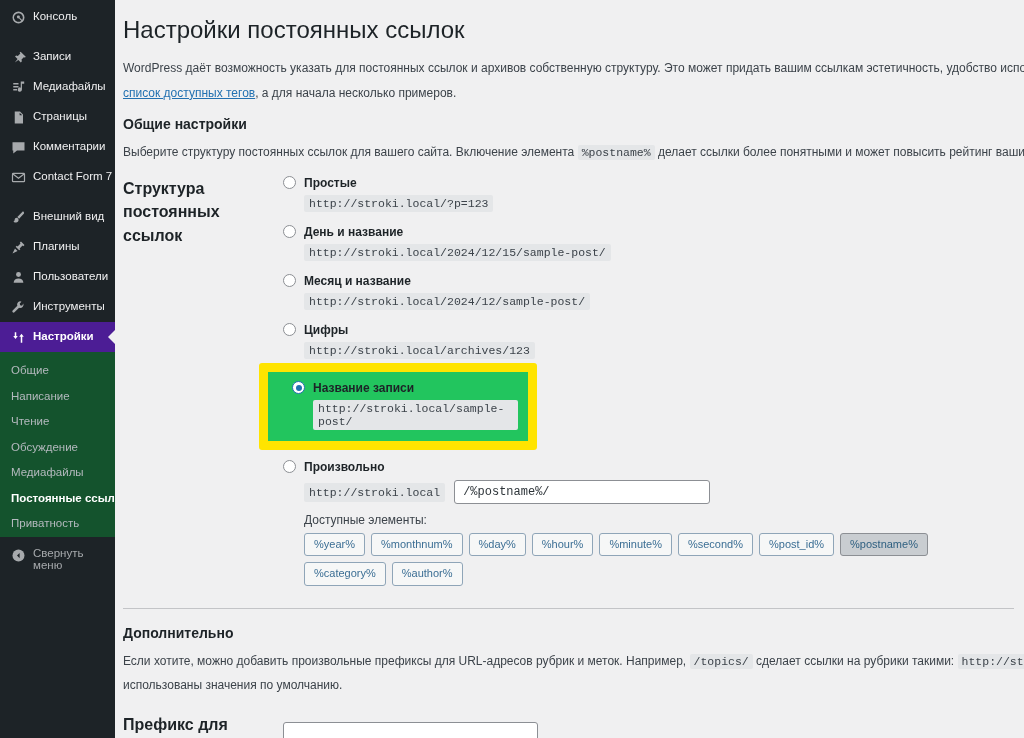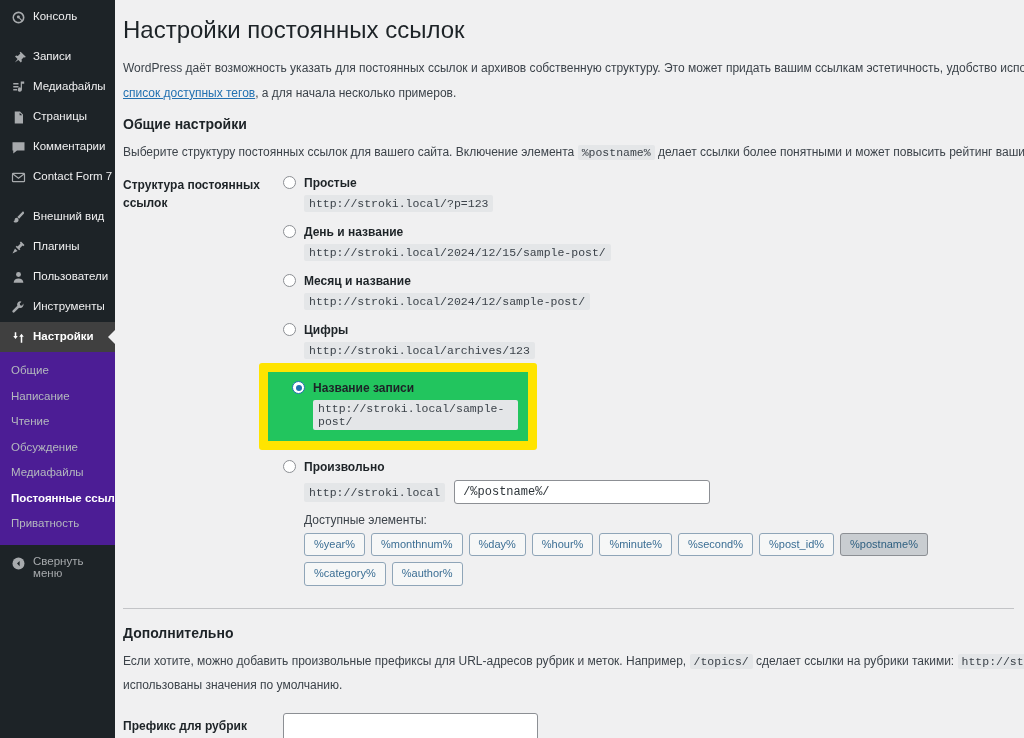--- a/index.html
+++ b/index.html
@@ -45,37 +45,37 @@
     align-items: center;
     justify-content: center;
     margin-right: 6px;
     flex: 0 0 18px;
     color: #a7aaad;
   }
   .menu-item .ico svg { display:block; }
   .menu-item .label { line-height: 1; }
   .menu-sep { height: 10px; }
   .menu-item.active {
-    background: #404040;
+    background: #4c1d95;
     color: #fff;
     font-weight: 600;
   }
   .menu-item.active .ico { color: #fff; }
   .menu-item.active::after {
     content: "";
     position: absolute;
     right: -1px; top: 50%;
     transform: translateY(-50%);
     border-style: solid;
     border-width: 8px 8px 8px 0;
     border-color: transparent #f0f0f1 transparent transparent;
   }
   .submenu {
-    background: #4c1d95;
-    padding: 6px 0 8px 0;
+    background: #14532d;
+    padding: 6px 0 0 0;
   }
   .submenu-item {
     display: block;
     padding: 5px 0 5px 11px;
     font-size: 11.5px;
     color: #b4b9be;
     cursor: pointer;
     line-height: 1.35;
     white-space: nowrap;
   }
@@ -153,21 +153,21 @@
 
   
   .form-row {
     display: flex;
     align-items: flex-start;
     margin-bottom: 0;
   }
   .form-label {
     width: 160px;
     min-width: 160px;
-    font-size: 12px;
+    font-size: 16px;
     font-weight: 700;
     color: #1d2327;
     line-height: 1.45;
     padding-top: 1px;
   }
   .options { flex: 1; position: relative; }
 
   .opt {
     margin-bottom: 13px;
     position: relative;

